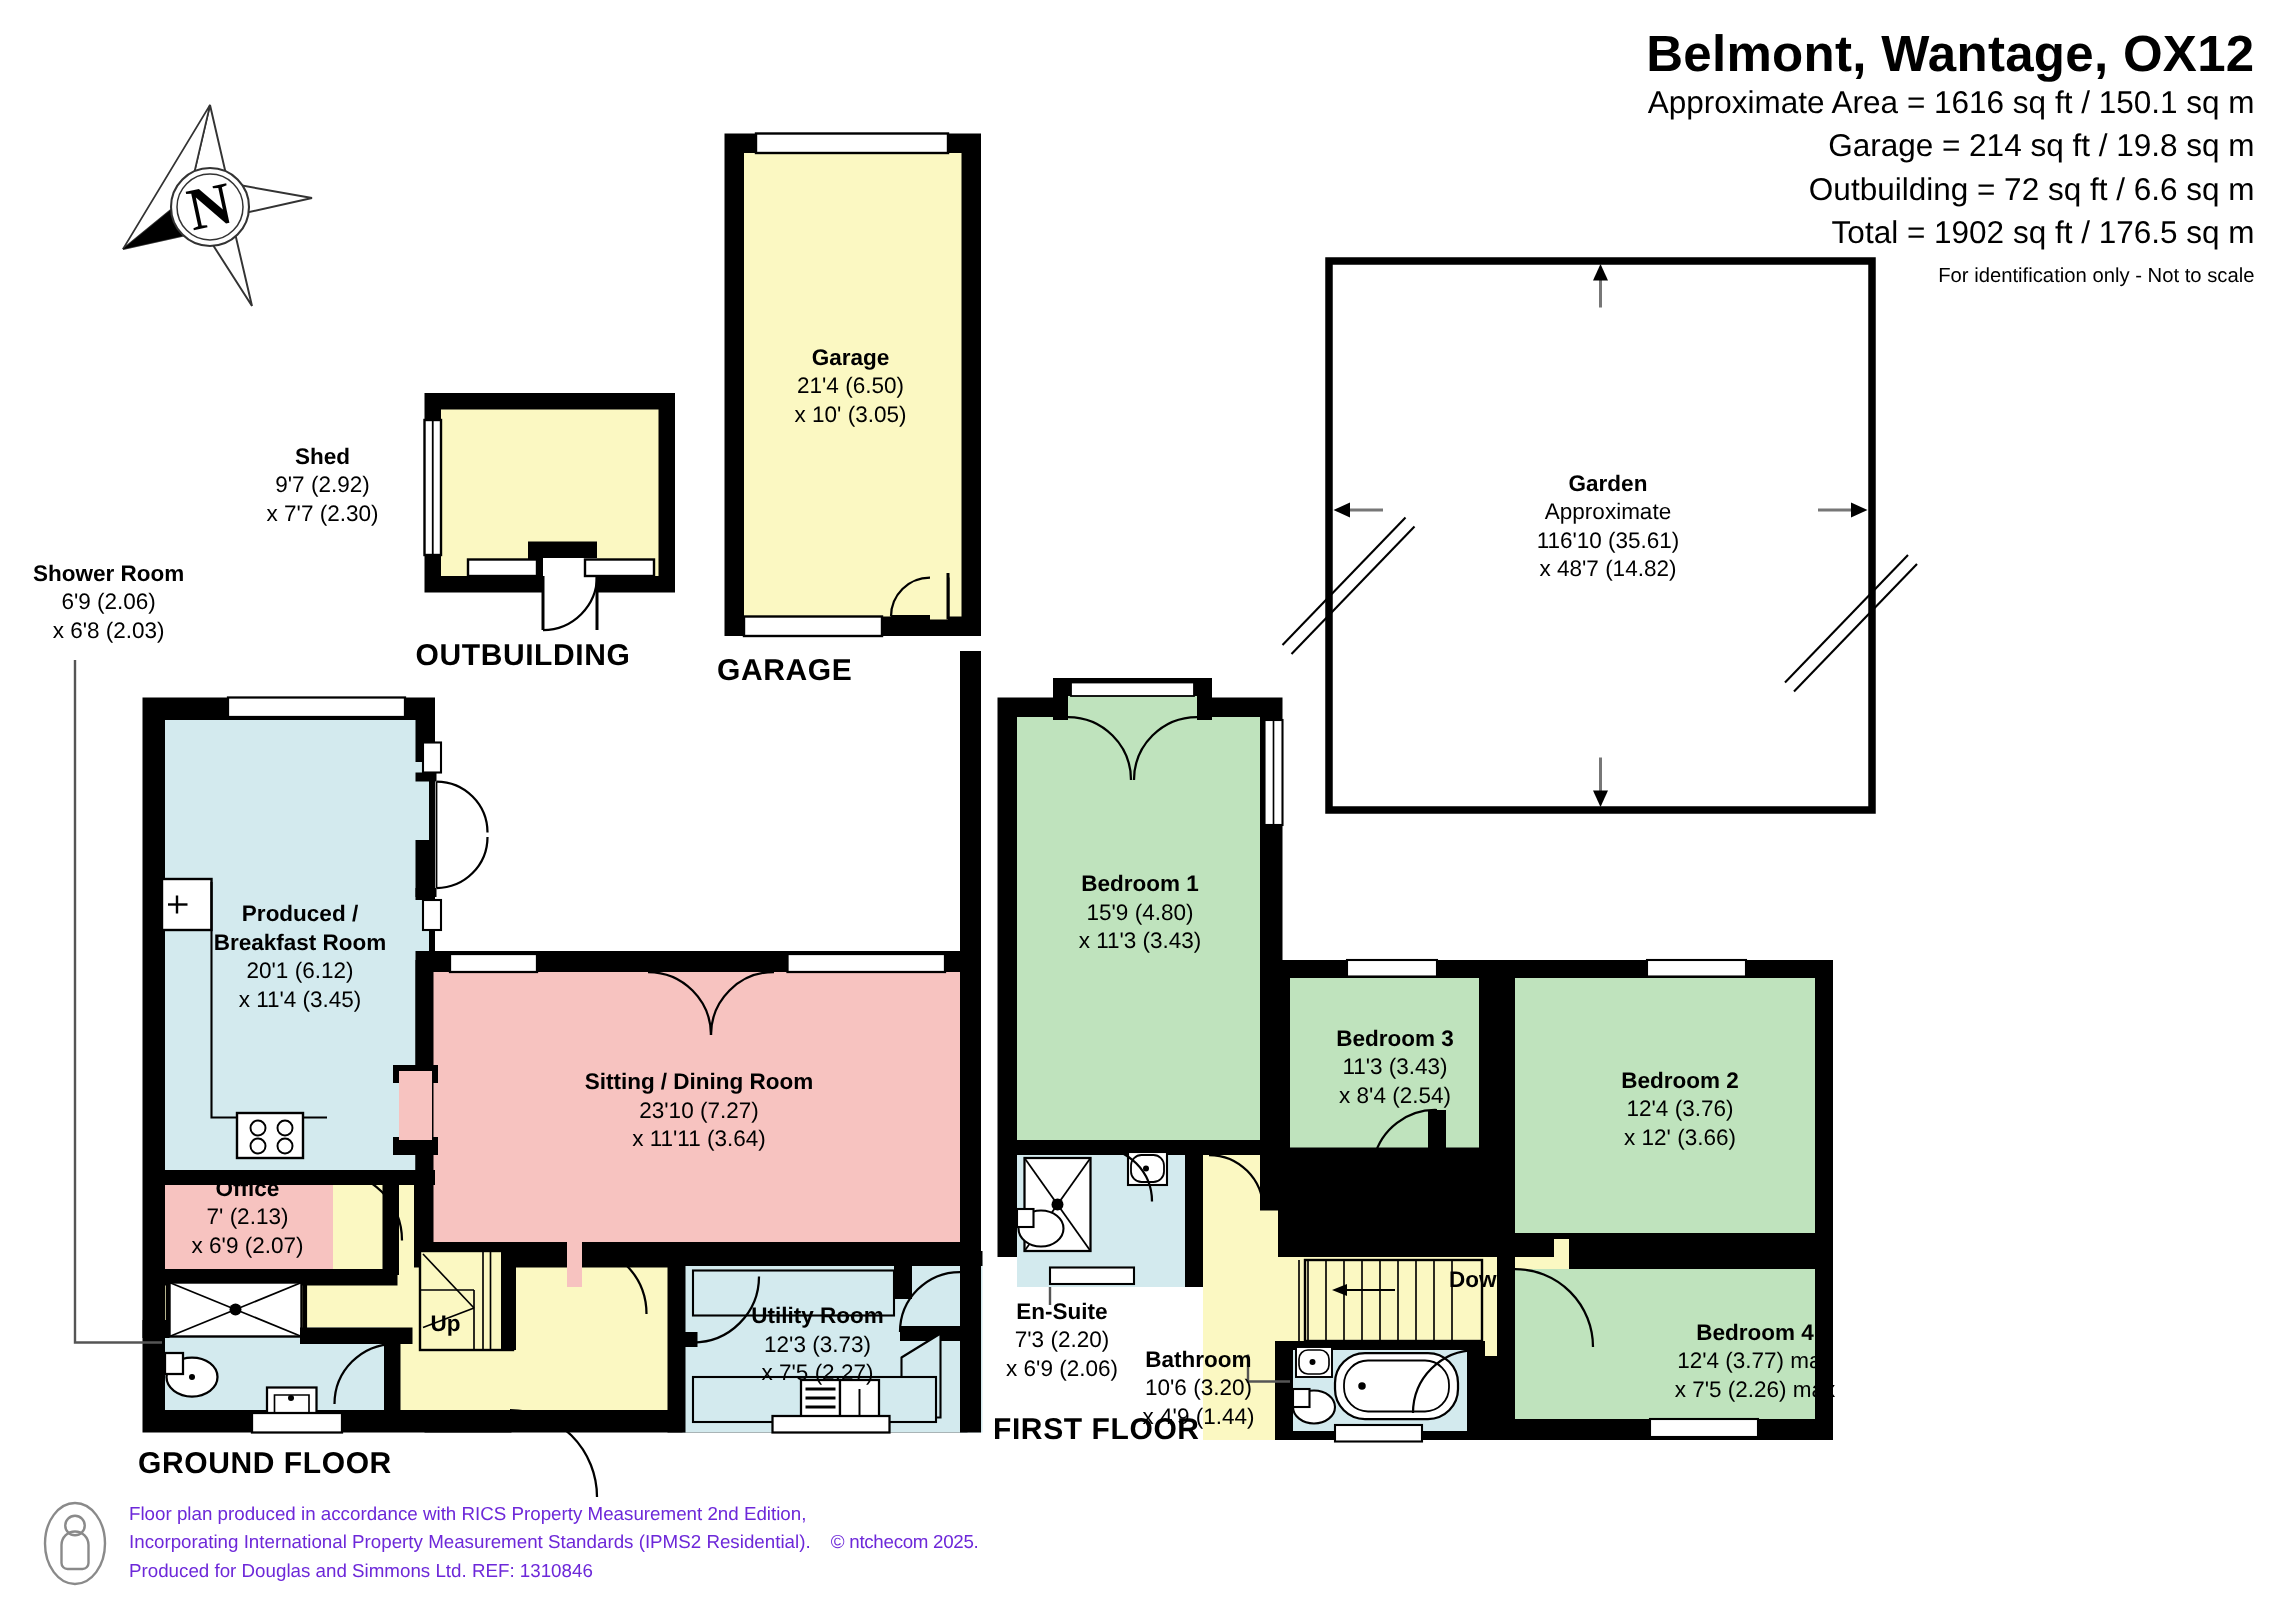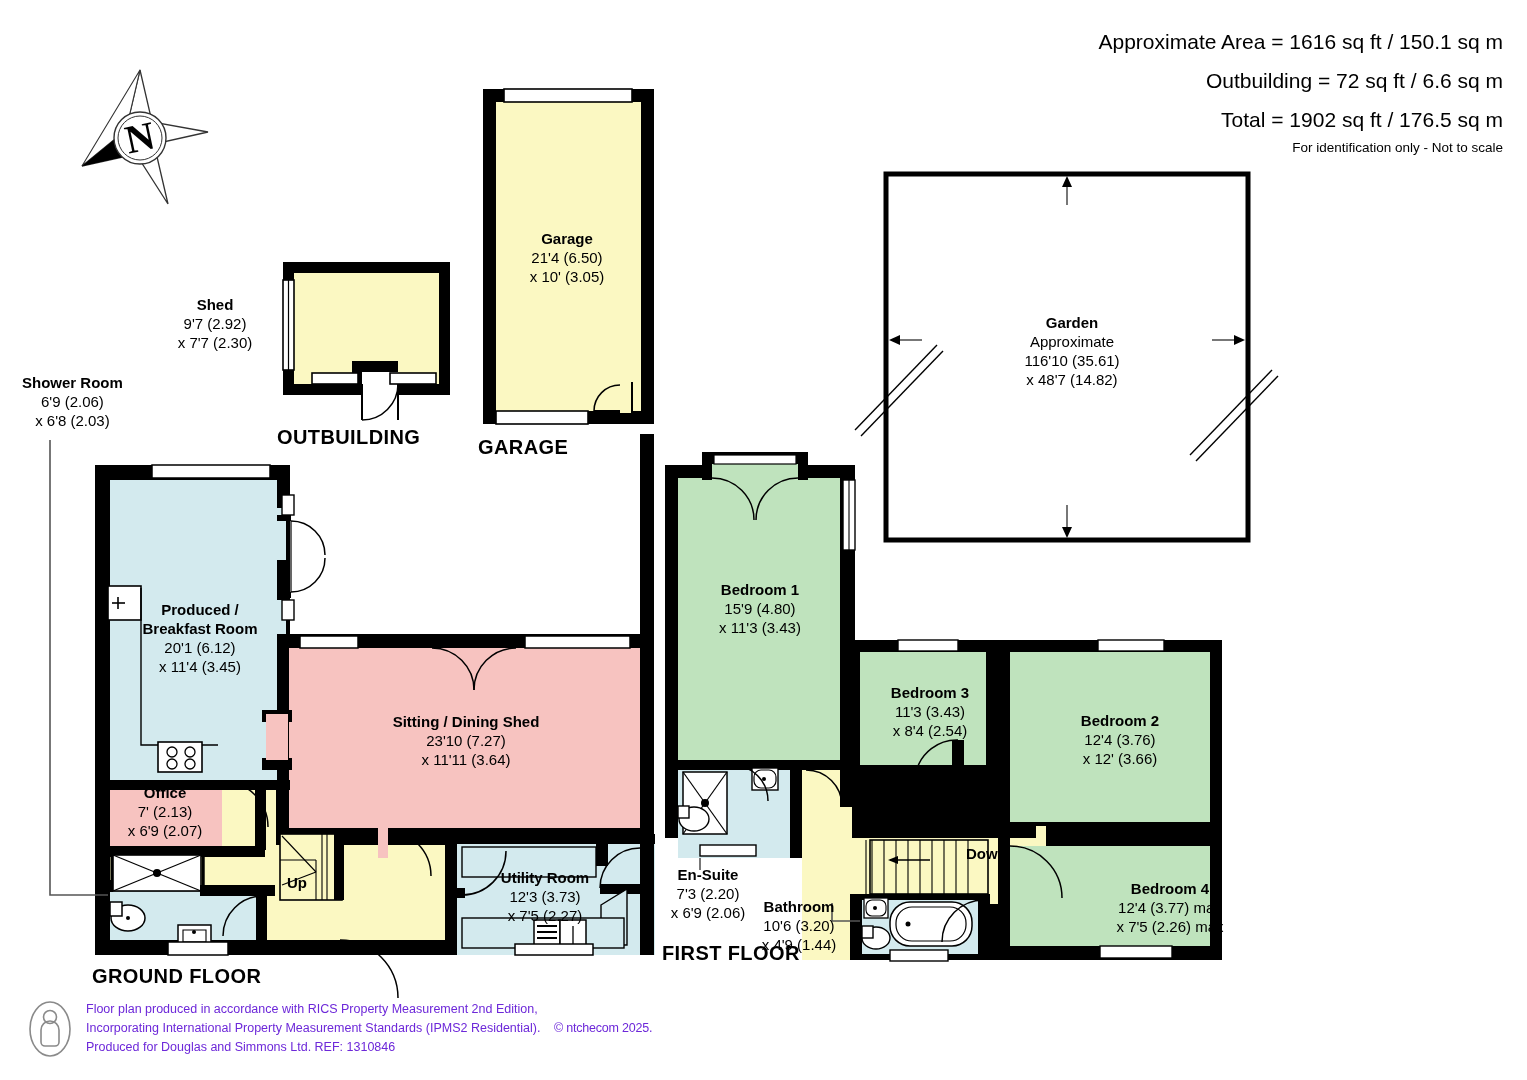--- a/index.html
+++ b/index.html
@@ -2,21 +2,21 @@
 <html><head>
 <meta charset="utf-8">
 <style>
   html,body{margin:0;padding:0;background:#fff;}
   body{width:1527px;height:1080px;position:relative;overflow:hidden;
        font-family:"Liberation Sans",sans-serif;color:#000;}
   .abs{position:absolute;}
   
   #header{right:24px;top:18px;text-align:right;}
   #title{font-size:34px;font-weight:bold;letter-spacing:.2px;line-height:1.1;}
-  .area-line{font-size:21px;line-height:1.38;margin-top:10px;}
+  .area-line{font-size:21px;line-height:1.38;margin-top:0;}
   #disclaimer{font-size:13.5px;margin-top:5px;}
   
   .floor-caption{font-size:20px;font-weight:bold;letter-spacing:.4px;}
   
   .room-label{text-align:center;line-height:1.26;white-space:nowrap;}
   .room-label .rl-name{font-size:15px;font-weight:bold;}
   .room-label .rl-dim{font-size:15px;}
   .garden-label .rl-name{font-size:15px;font-weight:bold;}
   .garden-label .rl-sub{font-size:15px;}
   .stair-word{font-size:15px;font-weight:bold;}
@@ -327,21 +327,23 @@
     <path d="M0 -68 L-14 -8 L-58 28 Z" fill="#fff" stroke="#333" stroke-width="1.1"></path>
     <path d="M-14 -8 L-58 28 L-4 16 Z" fill="#000"></path>
     <path d="M-58 28 L-4 16 L0 0 Z" fill="#000"></path>
     <circle cx="0" cy="0" r="26" fill="#fff" stroke="#333" stroke-width="1.4"></circle>
     <circle cx="0" cy="0" r="22" fill="#fff" stroke="#333" stroke-width="1"></circle>
     <text x="0" y="13" text-anchor="middle" font-family="'Liberation Serif',serif" font-size="40" font-weight="bold" fill="#000" transform="rotate(-12)">N</text>
   </g>
 </svg>
 
 <div id="header" class="abs">
+  <div id="title">Belmont, Wantage, OX12</div>
   <div class="area-line">Approximate Area = 1616 sq ft / 150.1 sq m</div>
+  <div class="area-line">Garage = 214 sq ft / 19.8 sq m</div>
   <div class="area-line">Outbuilding = 72 sq ft / 6.6 sq m</div>
   <div class="area-line">Total = 1902 sq ft / 176.5 sq m</div>
   <div id="disclaimer">For identification only - Not to scale</div>
 </div>
 
 <div class="abs room-label" style="left:215px;top:296px;transform:translateX(-50%);">
   <div class="rl-name">Shed</div>
   <div class="rl-dim">9'7 (2.92)</div>
   <div class="rl-dim">x 7'7 (2.30)</div>
 </div>
@@ -366,21 +368,21 @@
   <div class="rl-name">Breakfast Room</div>
   <div class="rl-dim">20'1 (6.12)</div>
   <div class="rl-dim">x 11'4 (3.45)</div>
 </div>
 <div class="abs room-label" style="left:165px;top:784px;transform:translateX(-50%);">
   <div class="rl-name">Office</div>
   <div class="rl-dim">7' (2.13)</div>
   <div class="rl-dim">x 6'9 (2.07)</div>
 </div>
 <div class="abs room-label" style="left:466px;top:713px;transform:translateX(-50%);">
-  <div class="rl-name">Sitting / Dining Shed</div>
+  <div class="rl-name">Sitting / Dining Room</div>
   <div class="rl-dim">23'10 (7.27)</div>
   <div class="rl-dim">x 11'11 (3.64)</div>
 </div>
 <div class="abs room-label" style="left:545px;top:869px;transform:translateX(-50%);">
   <div class="rl-name">Utility Room</div>
   <div class="rl-dim">12'3 (3.73)</div>
   <div class="rl-dim">x 7'5 (2.27)</div>
 </div>
 <div class="abs room-label" style="left:760px;top:581px;transform:translateX(-50%);">
   <div class="rl-name">Bedroom 1</div>

